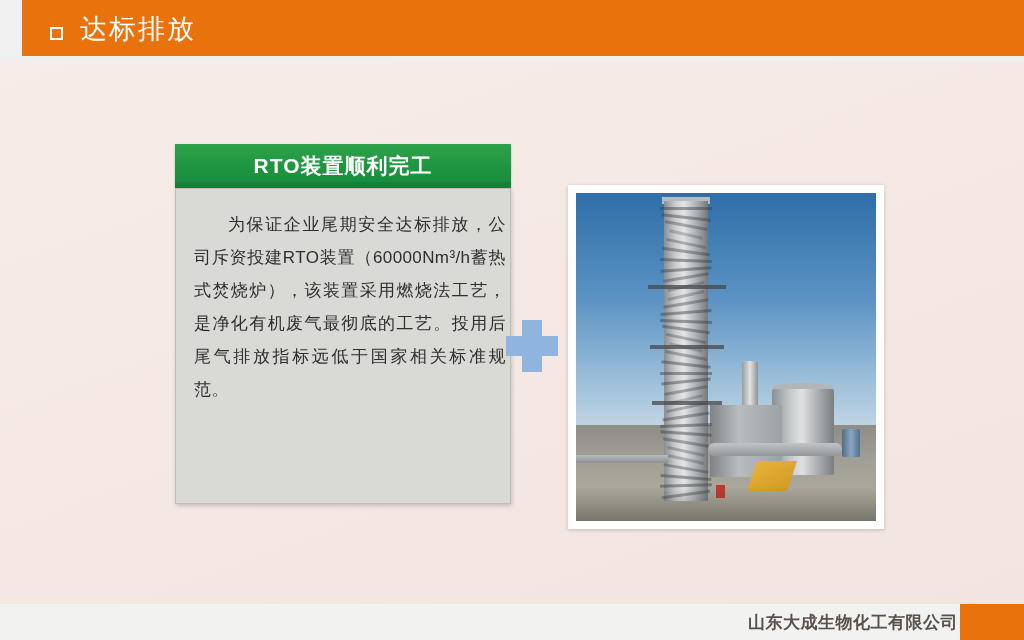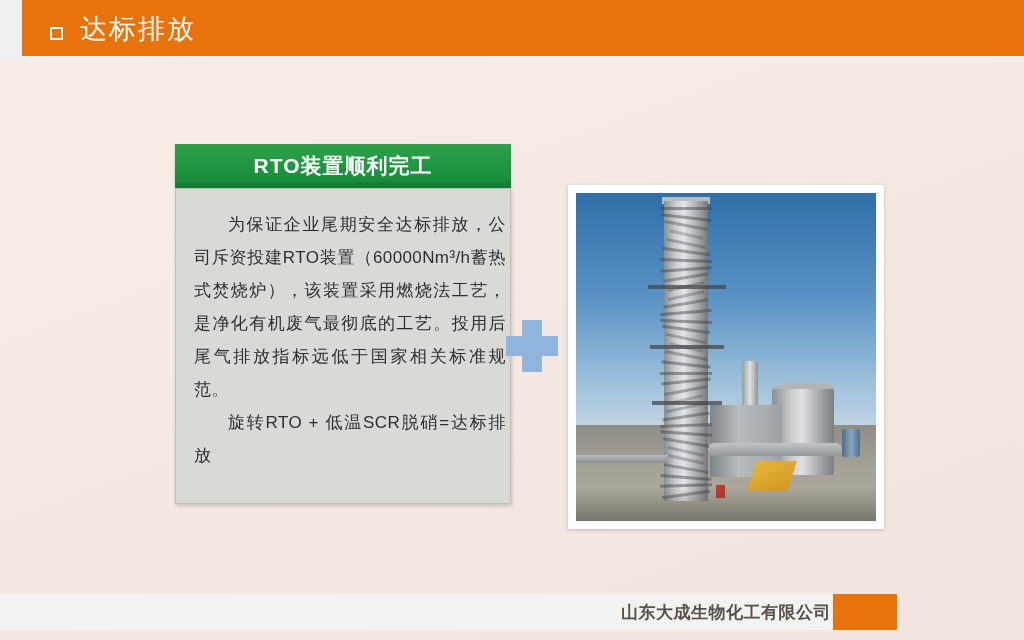--- a/index.html
+++ b/index.html
@@ -332,22 +332,22 @@
     top: 262px;
     width: 92px;
     height: 8px;
     background: linear-gradient(180deg, #b9bcbe 0%, #8c8f91 100%);
   }
 
   
   .footer-band {
     position: absolute;
     left: 0;
-    bottom: 10px;
-    width: 897px;
+    bottom: 0;
+    width: 1024px;
     height: 36px;
     background: #f2f2f0;
   }
   .footer-orange {
     position: absolute;
     right: 0;
     bottom: 0;
     width: 64px;
     height: 36px;
     background: #e8730c;
@@ -377,21 +377,20 @@
     <div class="header-title">达标排放</div>
   </div>
   <div class="header-underline"></div>
 
   <div class="card">
     <div class="card-title-wrap">
       <div class="card-title">RTO装置顺利完工</div>
     </div>
     <div class="card-body">
       <p class="indent">为保证企业尾期安全达标排放，公司斥资投建RTO装置（60000Nm³/h蓄热式焚烧炉），该装置采用燃烧法工艺，是净化有机废气最彻底的工艺。投用后尾气排放指标远低于国家相关标准规范。</p>
-      <p class="indent">旋转RTO + 低温SCR脱硝=达标排放</p>
     </div>
   </div>
 
   <div class="plus">
     <div class="bar-h"></div>
     <div class="bar-v"></div>
   </div>
 
   <div class="photo-frame">
     <div class="photo">

